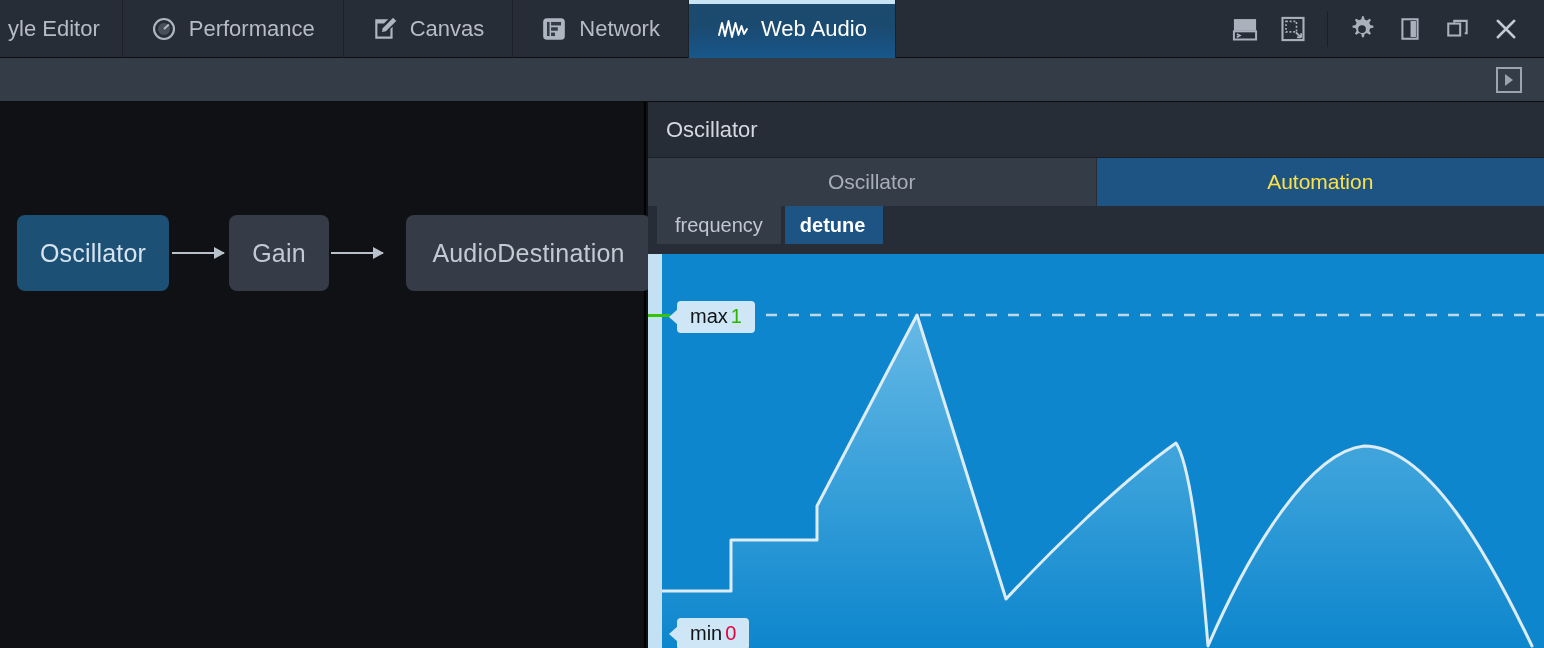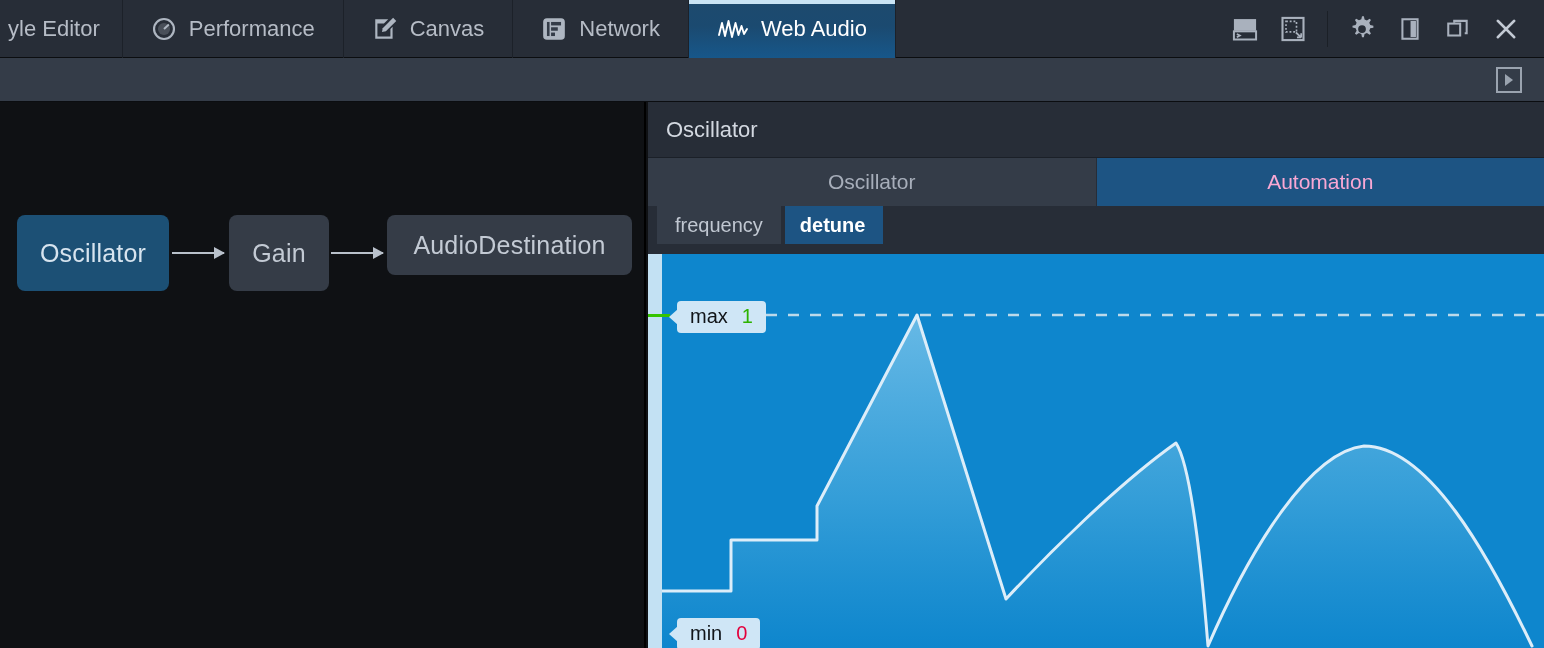--- a/index.html
+++ b/index.html
@@ -101,21 +101,21 @@
     border-bottom: 1px solid #1b2028;
   }
   .insp-tabs { display: flex; height: 48px; }
   .insp-tab {
     flex: 1 1 0;
     display: flex; align-items: center; justify-content: center;
     color: #a7aeba; font-size: 21px;
     background: #343c48;
     border-right: 1px solid #272d37;
   }
-  .insp-tab.active { background: #1d5483; color: #f9a8d4; }
+  .insp-tab.active { background: #1d5483; color: #fde047; }
   .insp-tab:last-child { border-right: none; }
 
   .param-row {
     height: 48px; display: flex; align-items: flex-start;
     padding-left: 9px; gap: 4px;
     background: #272d37;
   }
   .param-chip {
     height: 38px; display: flex; align-items: center;
     padding: 0 18px;
@@ -144,21 +144,21 @@
   .chart-svg { position: absolute; top: 0; left: 0; }
   .axis-label {
     position: absolute;
     background: #cfe6f6;
     border-radius: 4px;
     padding: 4px 13px 5px 13px;
     font-size: 20px;
     color: #101418;
     z-index: 7;
     white-space: nowrap;
-    display: flex; align-items: baseline; gap: 14px;
+    display: flex; align-items: baseline; gap: 3px;
   }
   .axis-label::before {
     content: ""; position: absolute; left: -8px; top: 50%;
     transform: translateY(-50%);
     border-right: 9px solid #cfe6f6;
     border-top: 8px solid transparent;
     border-bottom: 8px solid transparent;
   }
   .axis-label .val-max { color: #2db300; }
   .axis-label .val-min { color: #e3003c; }
@@ -275,21 +275,21 @@
     <div class="node selected" style="left:17px;top:113px;width:152px;height:76px;">
       <span>Oscillator</span>
     </div>
     <div class="edge" style="left:172px;top:150px;width:52px;"></div>
 
     <div class="node plain" style="left:229px;top:113px;width:100px;height:76px;">
       <span>Gain</span>
     </div>
     <div class="edge" style="left:331px;top:150px;width:52px;"></div>
 
-    <div class="node plain" style="left:387px;top:113px;width:245px;height:60px;">
+    <div class="node plain" style="left:406px;top:113px;width:245px;height:76px;">
       <span>AudioDestination</span>
     </div>
   </div>
 
   <div class="inspector">
     <div class="insp-title">Oscillator</div>
 
     <div class="insp-tabs">
       <div class="insp-tab">
         <span>Oscillator</span>

